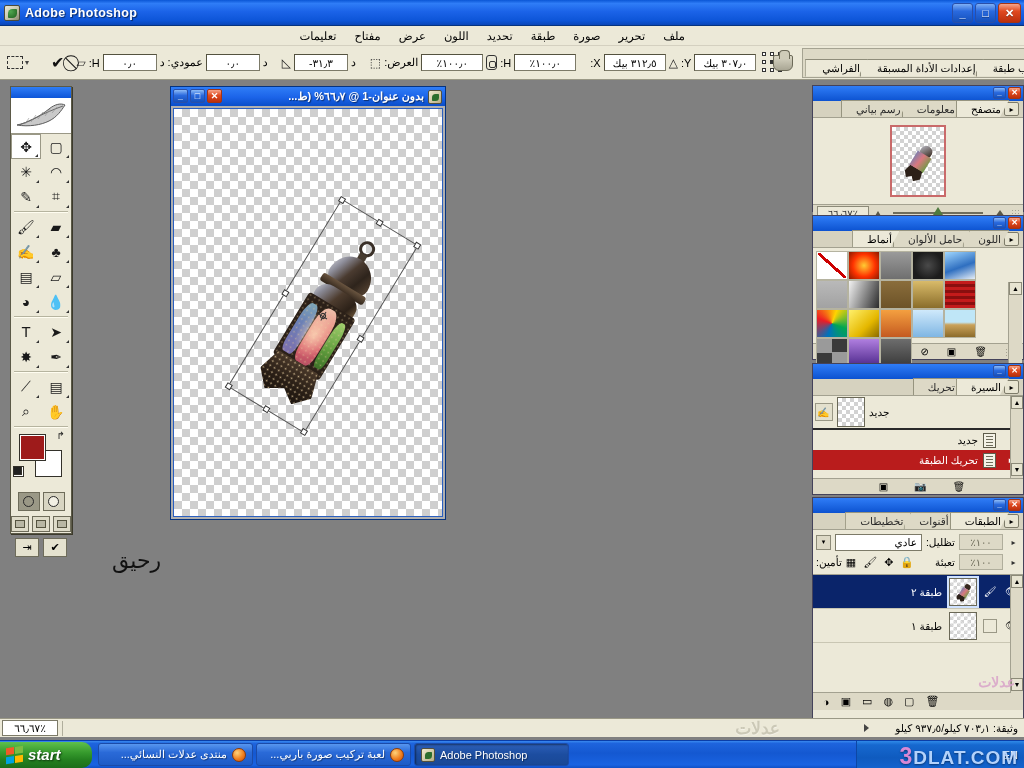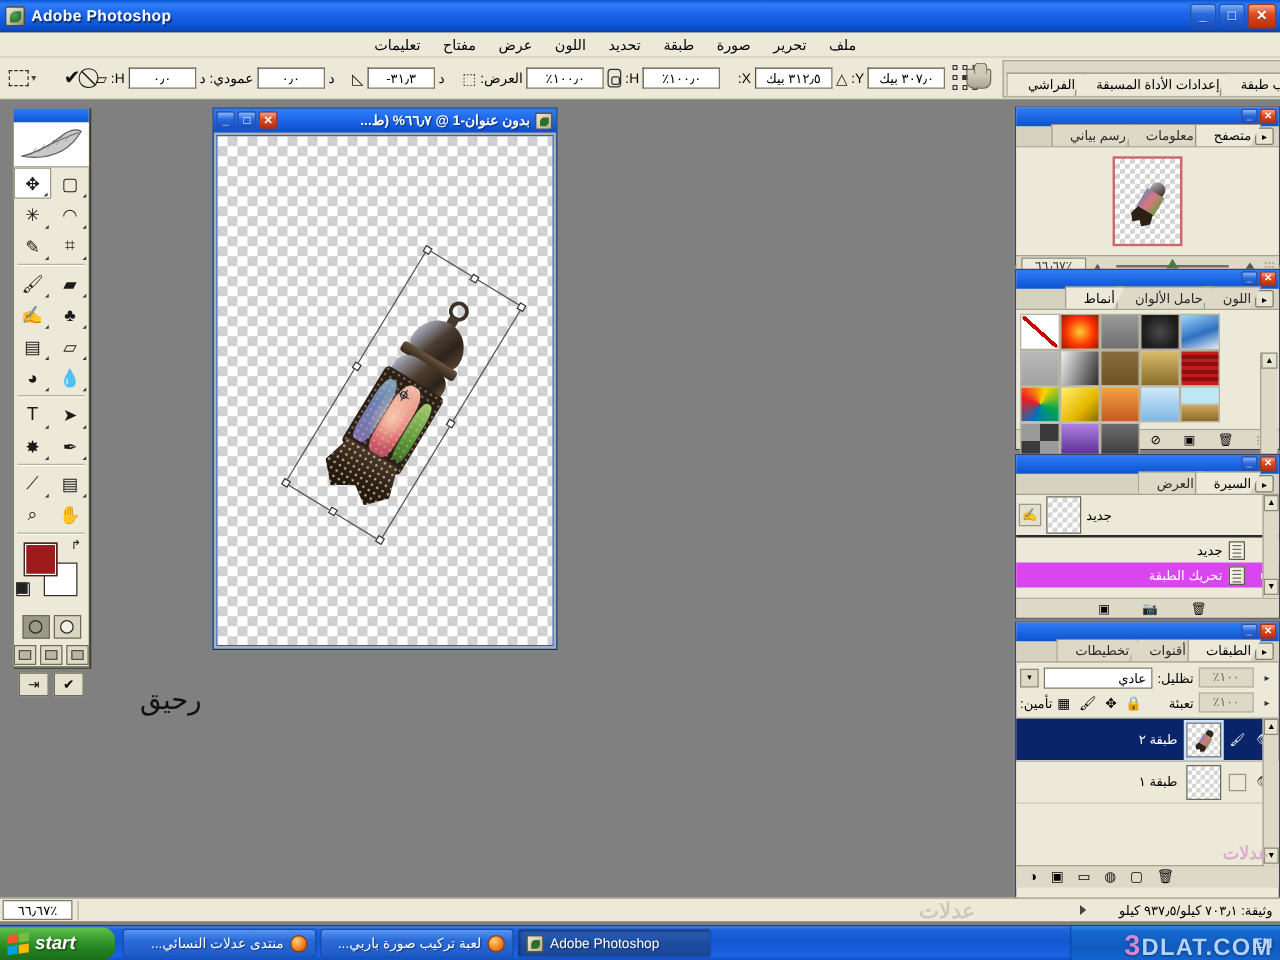--- a/index.html
+++ b/index.html
@@ -310,21 +310,21 @@
   .hist-snap{ display:flex;align-items:center;height:34px;border-bottom:2px solid #2a2a2a;padding:0 2px;gap:4px;}
   .hist-ico{ width:18px;height:18px;border:1px solid #9a9886;background:#e3e0cd;
      display:flex;align-items:center;justify-content:center;font-size:10px;}
   .hist-th{ width:28px;height:30px;border:1px solid #6a6856;
     background-color:#fff;
     background-image:
       linear-gradient(45deg,#d2d2d2 25%,transparent 25%,transparent 75%,#d2d2d2 75%),
       linear-gradient(45deg,#d2d2d2 25%,transparent 25%,transparent 75%,#d2d2d2 75%);
     background-size:8px 8px;background-position:0 0,4px 4px;}
   .hist-row{ display:flex;align-items:center;height:20px;padding:0 2px;gap:5px; direction:rtl;}
-  .hist-row.sel{ background:#d946ef; color:#fff;}
+  .hist-row.sel{ background:#b91c1c; color:#fff;}
   .hist-lbl{ font-size:10.5px; direction:rtl; }
   .doc-ic2{ width:13px;height:15px;background:#f4f2e6;border:1px solid #5e5c4a;position:relative;}
   .doc-ic2:after{content:"";position:absolute;left:2px;top:2px;right:2px;height:1px;
     box-shadow:0 3px 0 #6f6d5b,0 6px 0 #6f6d5b,0 9px 0 #6f6d5b;background:#6f6d5b;}
 
   
   #pal-layers{ top:497px; height:224px; }
   .lay-opts{ padding:2px 3px; }
   .lay-row{ display:flex;align-items:center;direction:rtl;height:20px;gap:4px;}
   .lay-lab{ font-size:10.5px;white-space:nowrap; }
@@ -758,21 +758,21 @@
   <div class="pal" id="pal-hist">
     <div class="pal-bar">
       <div class="pbtns">
         <div class="pb">_</div>
         <div class="pb close">✕</div>
       </div>
     </div>
     <div class="pal-tabs">
       <div class="pal-arrow">▸</div>
       <div class="ptab active">السيرة</div>
-      <div class="ptab">العرض</div>
+      <div class="ptab">تحريك</div>
     </div>
     <div class="hist-list">
       <div class="hist-snap">
         <div class="hist-ico">✍</div>
         <div class="hist-th"></div>
         <div class="hist-lbl">جديد</div>
       </div>
       <div class="hist-row">
         <div style="width:20px"></div>
         <div class="doc-ic2"></div>

